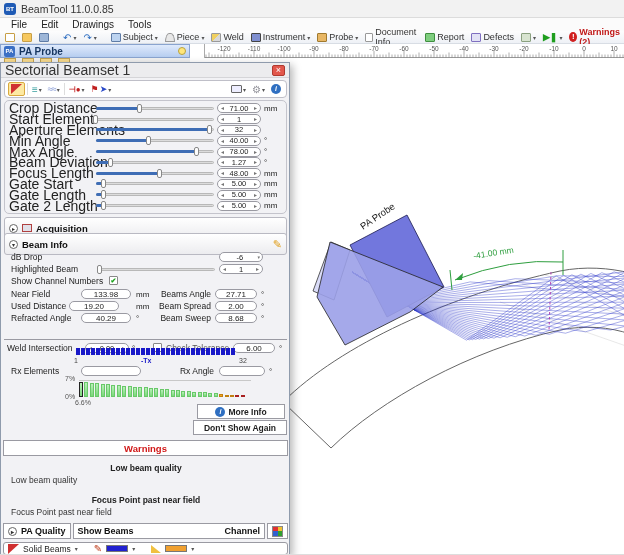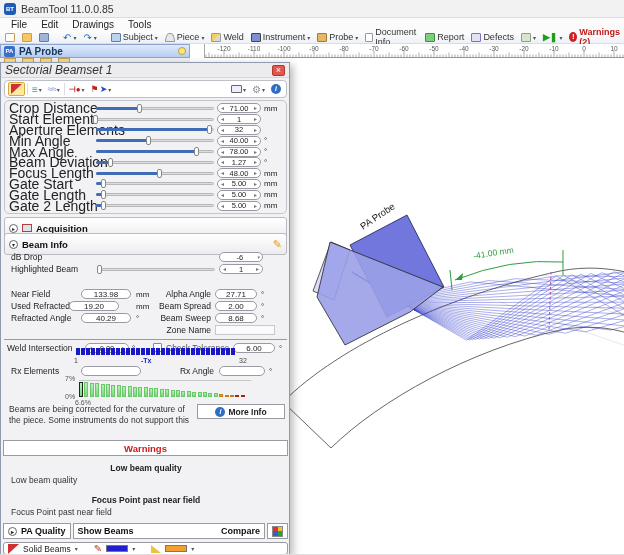--- a/index.html
+++ b/index.html
@@ -43,21 +43,21 @@
   #probesliver i{display:block;width:12px;height:8px;background:#f7d98c;border:1px solid #c0a050;}
 
   
   #rulerwrap{position:absolute;left:204px;top:44px;width:420px;height:14px;background:#fff;border-left:1px solid #aaa;}
   #canvas{position:absolute;left:190px;top:58px;width:434px;height:497px;background:#fff;}
   #canvasvg{position:absolute;left:0;top:58px;width:624px;height:497px;}
 
   
   #win{position:absolute;left:0;top:62px;width:290px;height:493px;background:#f2f2f5;border:1px solid #8f9bac;box-shadow:3px 3px 8px rgba(0,0,0,.28);}
   #winhdr{position:absolute;left:0;top:0;width:100%;height:15px;background:#ececee;display:flex;align-items:center;padding:0 4px;border-bottom:1px solid #d5d5d8;}
-  #winhdr .ttl{font-size:12px;color:#333;flex:1;font-style:italic;}
+  #winhdr .ttl{font-size:14px;color:#333;flex:1;}
   #winclose{width:13px;height:11px;background:#e2574c;border:1px solid #b03a30;border-radius:2px;color:#fff;font-size:9px;line-height:9px;text-align:center;}
   #wintools{position:absolute;left:3px;top:17px;width:283px;height:18px;background:#fff;border:1px solid #bfbfc8;border-radius:4px;display:flex;align-items:center;gap:2px;padding:0 3px;}
   .wt{height:14px;display:flex;align-items:center;gap:1px;padding:0 2px;border-radius:2px;font-size:9px;}
   .wt.sel{background:#fde9a2;border:1px solid #d9a93f;}
   .wtsep{width:1px;height:12px;background:#ddd;}
   .fanic{width:11px;height:10px;position:relative;overflow:hidden;}
   .fanic:before{content:"";position:absolute;left:0;top:0;border-left:11px solid #d03030;border-bottom:10px solid transparent;}
   .linesic{color:#3aa0a0;font-size:10px;font-weight:bold;}
   .wavesic{color:#7a8fd0;font-size:9px;letter-spacing:-1px;}
   .gateic{color:#c02020;font-size:8px;font-weight:bold;}
@@ -723,47 +723,47 @@
           <div class="rail"></div>
           <div class="fill" style="width:0%"></div>
           <div class="thumb" style="left:0"></div>
         </div>
       <div class="pill" style="position:absolute;left:218px;top:0;width:44px;">
           <span class="arr">◄</span>
           <span class="val">1</span>
           <span class="arr">►</span>
         </div>
     </div>
+    <div class="birow" style="top:213px">
+      <span class="bilbl">Show Channel Numbers</span>
+      <span class="chk" style="position:absolute;left:108px;top:0;">✔</span>
+    </div>
     <div class="birow" style="top:226px">
       <span class="bilbl">Near Field</span>
       <span class="oval" style="left:80px;width:50px;">133.98</span>
       <span class="unit-abs" style="left:135px;">mm</span>
-      <span class="bilbl2" style="left:155px;width:55px;">Alpha Angle</span>
+      <span class="bilbl2" style="left:155px;width:55px;">Beams Angle</span>
       <span class="oval" style="left:214px;width:42px;">27.71</span>
       <span class="unit-abs" style="left:260px;">°</span>
     </div>
     <div class="birow" style="top:238px">
-      <span class="bilbl">Used Refracted</span>
+      <span class="bilbl">Used Distance</span>
       <span class="oval" style="left:68px;width:50px;">19.20</span>
       <span class="unit-abs" style="left:135px;">mm</span>
       <span class="bilbl2" style="left:155px;width:55px;">Beam Spread</span>
       <span class="oval" style="left:214px;width:42px;">2.00</span>
       <span class="unit-abs" style="left:260px;">°</span>
     </div>
     <div class="birow" style="top:250px">
       <span class="bilbl">Refracted Angle</span>
       <span class="oval" style="left:80px;width:50px;">40.29</span>
       <span class="unit-abs" style="left:135px;">°</span>
       <span class="bilbl2" style="left:155px;width:55px;">Beam Sweep</span>
       <span class="oval" style="left:214px;width:42px;">8.68</span>
       <span class="unit-abs" style="left:260px;">°</span>
-    </div>
-    <div class="birow" style="top:262px">
-      <span class="bilbl2" style="left:155px;width:55px;">Zone Name</span>
-      <span style="position:absolute;left:214px;top:0;width:60px;height:10px;background:#fafafa;border:1px solid #c8c8cc;"></span>
     </div>
 
     <div class="sep" style="top:276px"></div>
 
     <div class="birow" style="top:280px">
       <span class="bilbl" style="left:6px;font-weight:normal;">Weld Intersection</span>
       <div class="pill" style="position:absolute;left:84px;top:0;width:44px;">
           <span class="arr">◄</span>
           <span class="val">0.00</span>
           <span class="arr">►</span>
@@ -853,43 +853,45 @@
           <i class="orange" style="height: 2.97143px;"></i>
           <i class="orange" style="height: 2.51429px;"></i>
           <i class="orange" style="height: 2.05714px;"></i>
           <i class="red" style="height: 1.5px;"></i>
           <i class="red" style="height: 1.5px;"></i>
         </div>
       </div>
     <span class="chlab" style="left:64px;top:330px;">0%</span>
     <span class="chlab" style="left:74px;top:336px;">6.6%</span>
 
-    <div id="note">Beams are being corrected for the curvature of the piece. Some instruments do not support this</div>
     <div class="nbtn" style="left:196px;top:341px;width:88px;">
         <span class="infoic">i</span>
         <span>More Info</span>
+      </div>
+    <div class="nbtn" style="left:192px;top:357px;width:94px;">
+        <span>Don't Show Again</span>
       </div>
 
     <div id="warnbox">
         <span>Warnings</span>
       </div>
     <div class="whead" style="top:400px;">Low beam quality</div>
     <div class="wtext" style="top:412px;">Low beam quality</div>
     <div class="whead" style="top:432px;">Focus Point past near field</div>
     <div class="wtext" style="top:444px;">Focus Point past near field</div>
 
     <div id="fbar">
       <div class="box">
           <span class="secexp">▸</span>
           <span>PA Quality</span>
         </div>
       <div class="box grow">
           <span>Show Beams</span>
           <span style="flex:1"></span>
-          <span>Compare</span>
+          <span>Channel</span>
         </div>
       <div class="box">
           <span id="cmpicon">
             <i style="background:#e03030"></i>
             <i style="background:#f0c030"></i>
             <i style="background:#3060d0"></i>
             <i style="background:#30a030"></i>
           </span>
         </div>
     </div>

